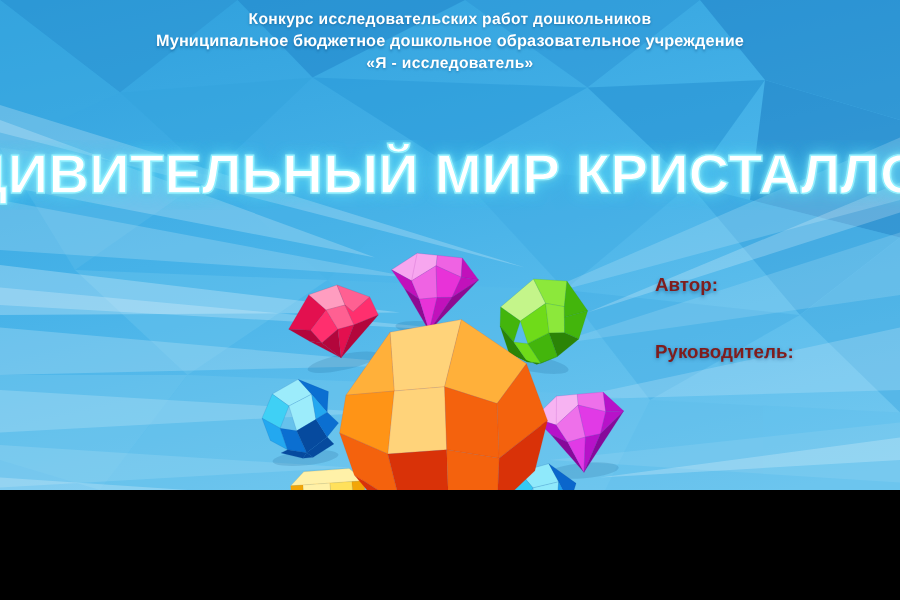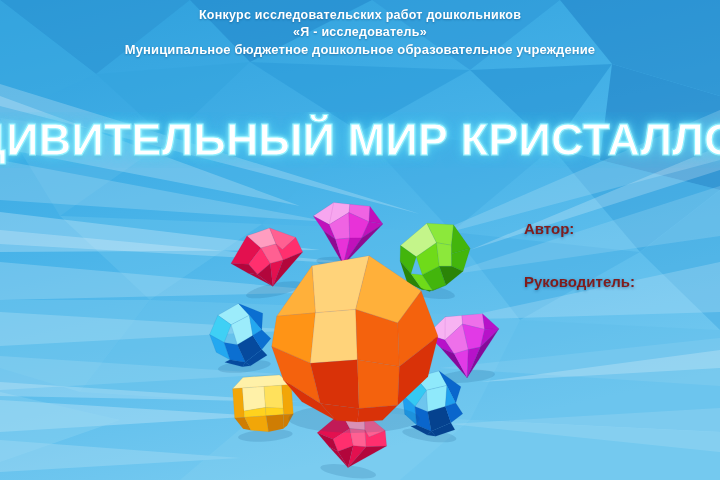--- a/index.html
+++ b/index.html
@@ -4,21 +4,21 @@
 <title>Удивительный мир кристаллов</title>
 <style>
   html, body {
     margin: 0;
     padding: 0;
     background: #000;
   }
   #slide {
     position: relative;
     width: 720px;
-    height: 480px;
+    height: 392px;
     overflow: hidden;
     font-family: "Liberation Sans", sans-serif;
     background: #4db5ea;
   }
   #bg-poly {
     position: absolute;
     inset: 0;
     width: 720px;
     height: 480px;
     display: block;
@@ -175,22 +175,22 @@
       <polygon points="0,84 420,214 0,106" fill="#ffffff"></polygon>
       <polygon points="0,230 390,266 0,244" fill="#ffffff"></polygon>
       <polygon points="0,382 300,402 0,396" fill="#ffffff"></polygon>
       <polygon points="720,146 470,250 720,170" fill="#ffffff"></polygon>
       <polygon points="720,350 480,382 720,368" fill="#ffffff"></polygon>
     </g>
   </svg>
 
   <div class="header">
     <div class="header-line hl-1">Конкурс исследовательских работ дошкольников</div>
+    <div class="header-line hl-3">Муниципальное бюджетное дошкольное образовательное учреждение</div>
     <div class="header-line hl-2">«Я - исследователь»</div>
-    <div class="header-line hl-3">Муниципальное бюджетное дошкольное образовательное учреждение</div>
   </div>
 
   <svg id="gems" viewBox="0 0 720 480">
       <g transform="translate(267,255) rotate(-12)">
         <ellipse cx="0" cy="35.519999999999996" rx="28.86" ry="6.29" fill="rgba(20,80,130,0.16)"></ellipse>
         <polygon points="-37.00,0.74 -15.54,-22.94 -4.44,-8.14 -19.98,5.18" fill="#e3104f" stroke="#b3063c" stroke-width="0.35" stroke-opacity="0.30"></polygon>
         <polygon points="-15.54,-22.94 8.14,-25.90 11.10,-8.88 -4.44,-8.14" fill="#ff9dc0" stroke="#b3063c" stroke-width="0.35" stroke-opacity="0.30"></polygon>
         <polygon points="8.14,-25.90 31.82,-11.10 16.28,-2.22 11.10,-8.88" fill="#ff6092" stroke="#b3063c" stroke-width="0.35" stroke-opacity="0.30"></polygon>
         <polygon points="-19.98,5.18 -4.44,-8.14 1.48,8.88 -13.32,17.02" fill="#ff2f6e" stroke="#b3063c" stroke-width="0.35" stroke-opacity="0.30"></polygon>
         <polygon points="-4.44,-8.14 11.10,-8.88 14.80,8.14 1.48,8.88" fill="#ff6092" stroke="#b3063c" stroke-width="0.35" stroke-opacity="0.30"></polygon>

